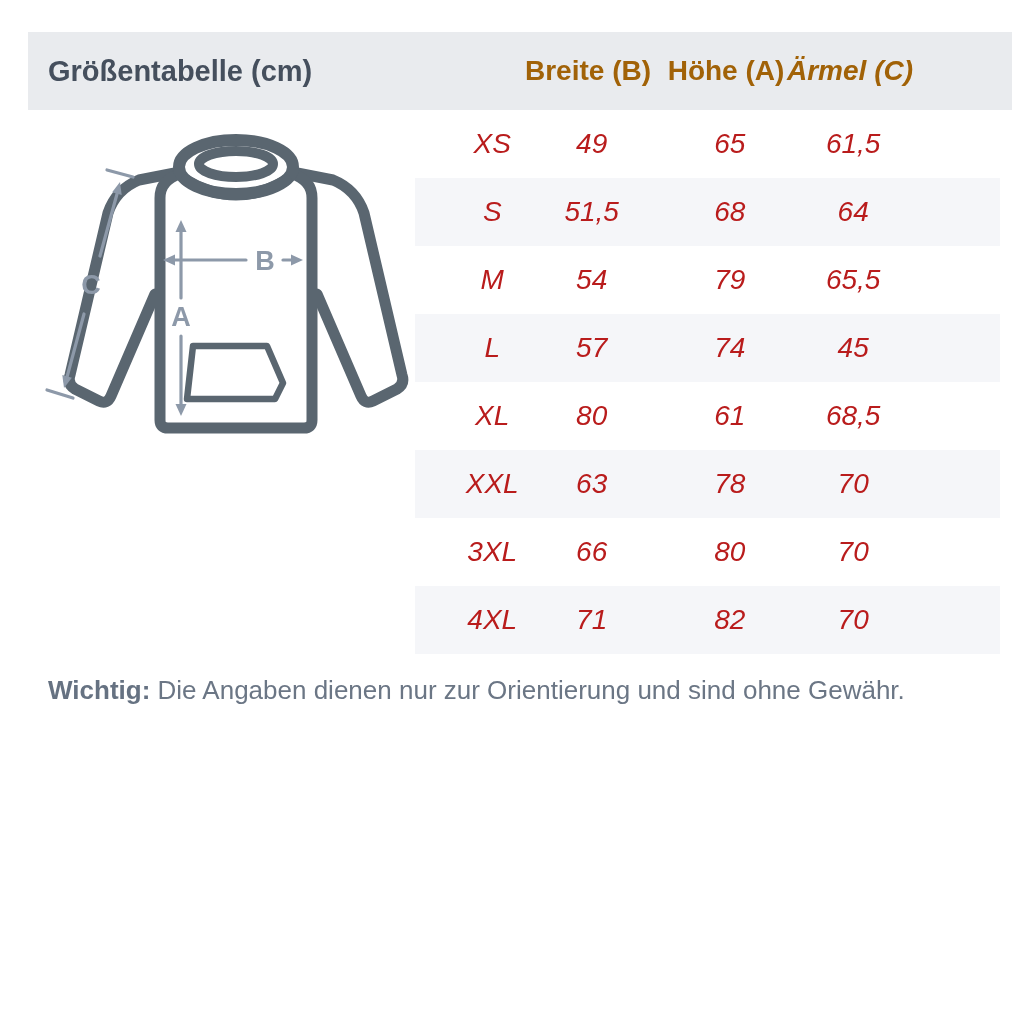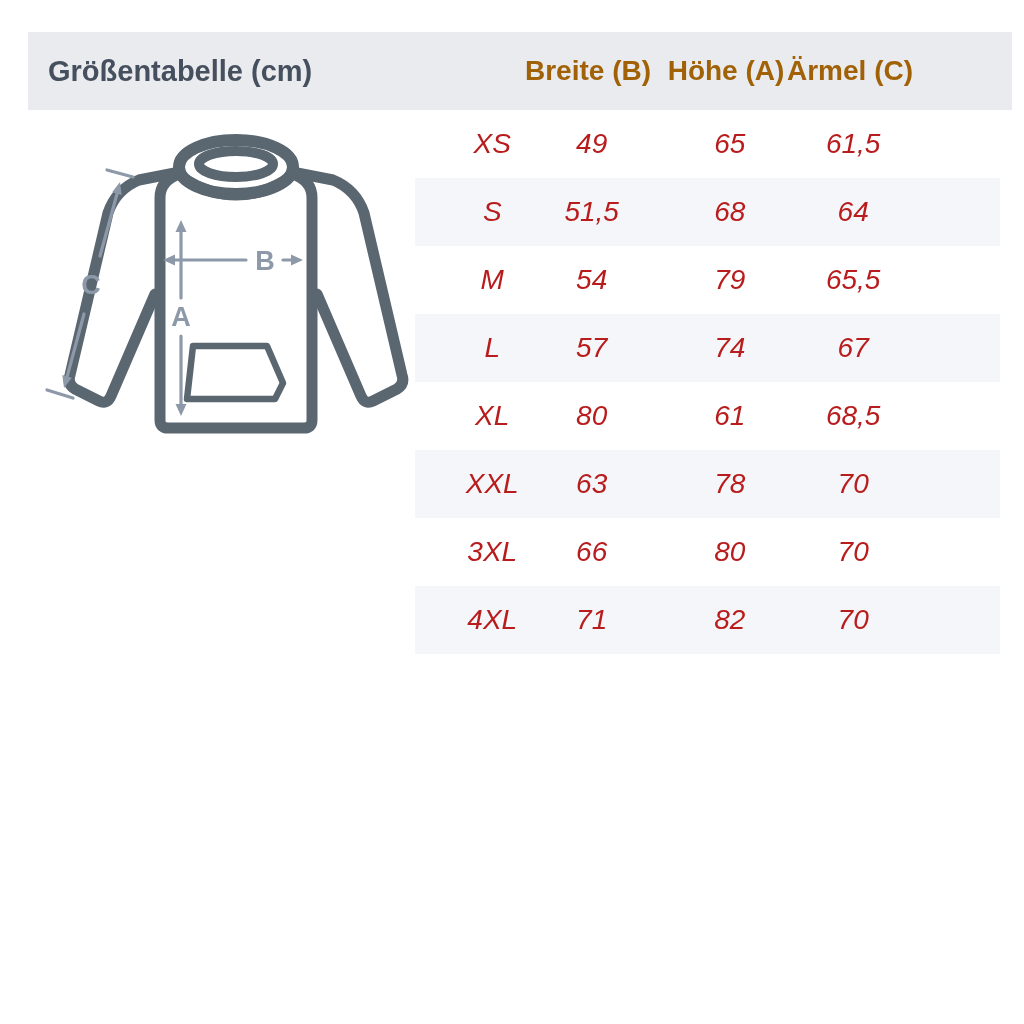--- a/index.html
+++ b/index.html
@@ -15,21 +15,21 @@
   .band .title{
     position:absolute;left:20px;top:50%;transform:translateY(-50%);
     font-size:29px;font-weight:bold;color:#454f5d;white-space:nowrap;
   }
   .hcol{
     position:absolute;top:50%;transform:translate(-50%,-50%);
     font-size:28px;font-weight:bold;color:#a16207;white-space:nowrap;
   }
   .hcol.h0{left:560px;}
   .hcol.h1{left:698px;}
-  .hcol.h2{left:822px;}
+  .hcol.h2{left:822px;font-style:italic;}
   
   #rows{position:absolute;left:415px;top:110px;width:585px;}
   .trow{position:relative;height:68px;}
   .trow.alt{background:#f5f6f9;}
   .cell{
     position:absolute;top:50%;transform:translate(-50%,-50%);
     font-size:28px;color:#b91c1c;white-space:nowrap;font-style:italic;
   }
   .cell.c0{left:13.2%;}
   .cell.c1{left:30.2%;}
@@ -72,21 +72,21 @@
       <div class="trow">
         <span class="cell c0">M</span>
         <span class="cell c1">54</span>
         <span class="cell c2">79</span>
         <span class="cell c3">65,5</span>
       </div>
       <div class="trow alt">
         <span class="cell c0">L</span>
         <span class="cell c1">57</span>
         <span class="cell c2">74</span>
-        <span class="cell c3">67</span>
+        <span class="cell c3">45</span>
       </div>
       <div class="trow">
         <span class="cell c0">XL</span>
         <span class="cell c1">80</span>
         <span class="cell c2">61</span>
         <span class="cell c3">68,5</span>
       </div>
       <div class="trow alt">
         <span class="cell c0">XXL</span>
         <span class="cell c1">63</span>
@@ -140,15 +140,16 @@
       <polygon points="263,132 251,126.5 251,137.5"></polygon>
       <polygon points="80,54 81.7,66.9 72.1,64.3"></polygon>
       <polygon points="24,260 31.9,249.7 22.3,247.1"></polygon>
       <text x="141" y="198" text-anchor="middle" font-size="27" font-weight="600" font-family="Liberation Sans, sans-serif">A</text>
       <text x="225" y="142" text-anchor="middle" font-size="27" font-weight="600" font-family="Liberation Sans, sans-serif">B</text>
       <text x="51" y="166" text-anchor="middle" font-size="27" font-weight="600" font-family="Liberation Sans, sans-serif">C</text>
     </g>
   </svg>
 
   <div class="note">
+    <div><b>Wichtig:</b><span> Die Angaben dienen nur zur Orientierung und sind ohne Gewähr.</span></div>
   </div>
 
 </div>
 
 </body></html>

